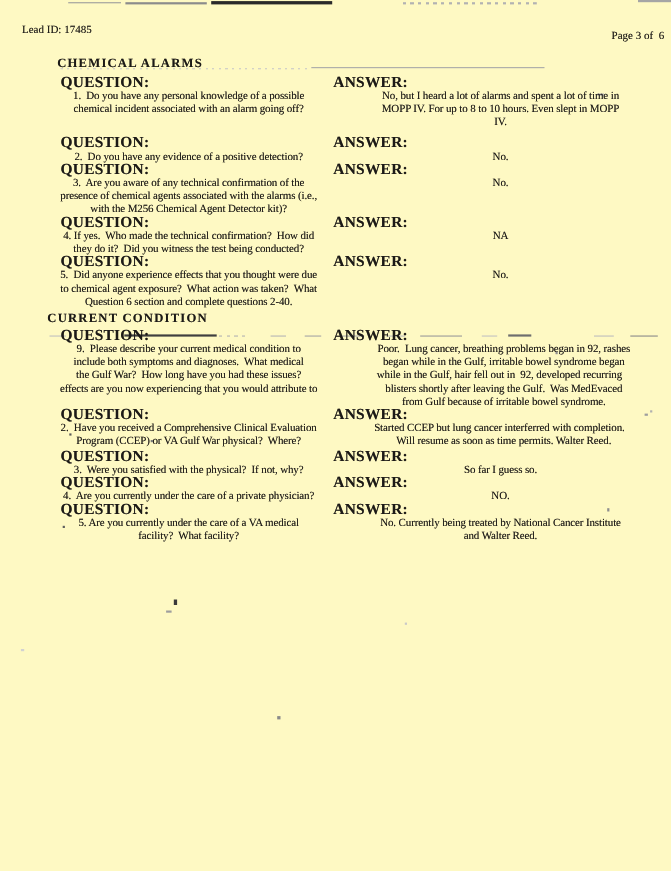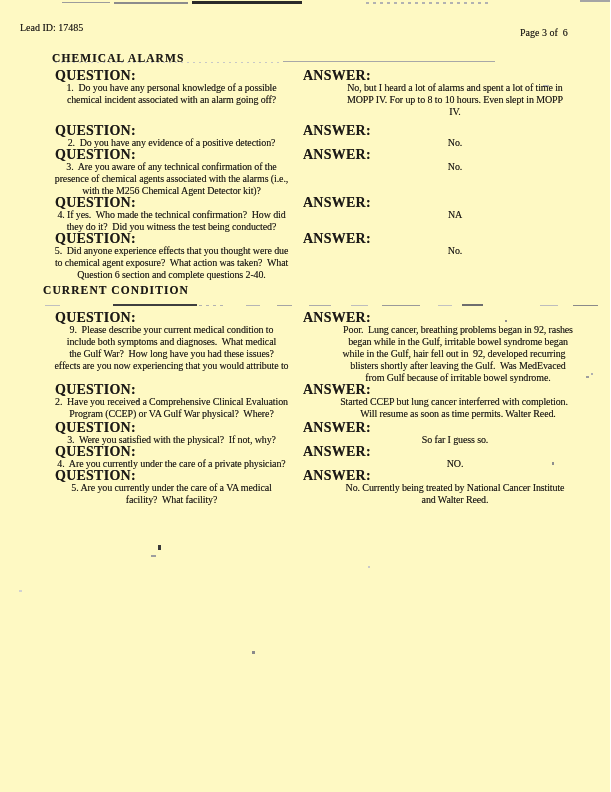--- a/index.html
+++ b/index.html
@@ -6,31 +6,31 @@
   .page {
     position:relative; width:610px; height:792px;
     background:#fef9c3; overflow:hidden;
     font-family:"Liberation Serif", serif;
     color:#1c1a17;
   }
   .fuzz { text-shadow: 0 0 0.5px rgba(35,30,24,0.55); }
 
   
   .lead-id { position:absolute; left:20px; top:22px; font-size:10px; white-space:pre; }
-  .page-num { position:absolute; left:520px; top:27px; font-size:10px; white-space:pre; }
+  .page-num { position:absolute; left:556px; top:27px; font-size:10px; white-space:pre; }
 
   
   .content { position:absolute; top:52px; left:0; width:611px; }
 
   .section-title {
     font-weight:700; font-size:11.5px; line-height:12px;
     letter-spacing:1.1px; white-space:pre;
   }
   .s1 > .section-title { margin-left:52px; margin-bottom:6px; }
-  .s2 > .section-title { margin-left:43px; margin-top:3px; margin-bottom:16px; }
+  .s2 > .section-title { margin-left:43px; margin-top:3px; margin-bottom:4px; }
 
   .qa { display:grid; grid-template-columns:249px minmax(0,1fr); margin-left:47px; }
   .s1 > .qa-0 { margin-bottom:7px; }
   .s2 > .qa-1 { margin-bottom:2px; }
 
   .label {
     font-weight:700; font-size:14px; line-height:12px;
     letter-spacing:0.25px; white-space:pre;
   }
   .line {

